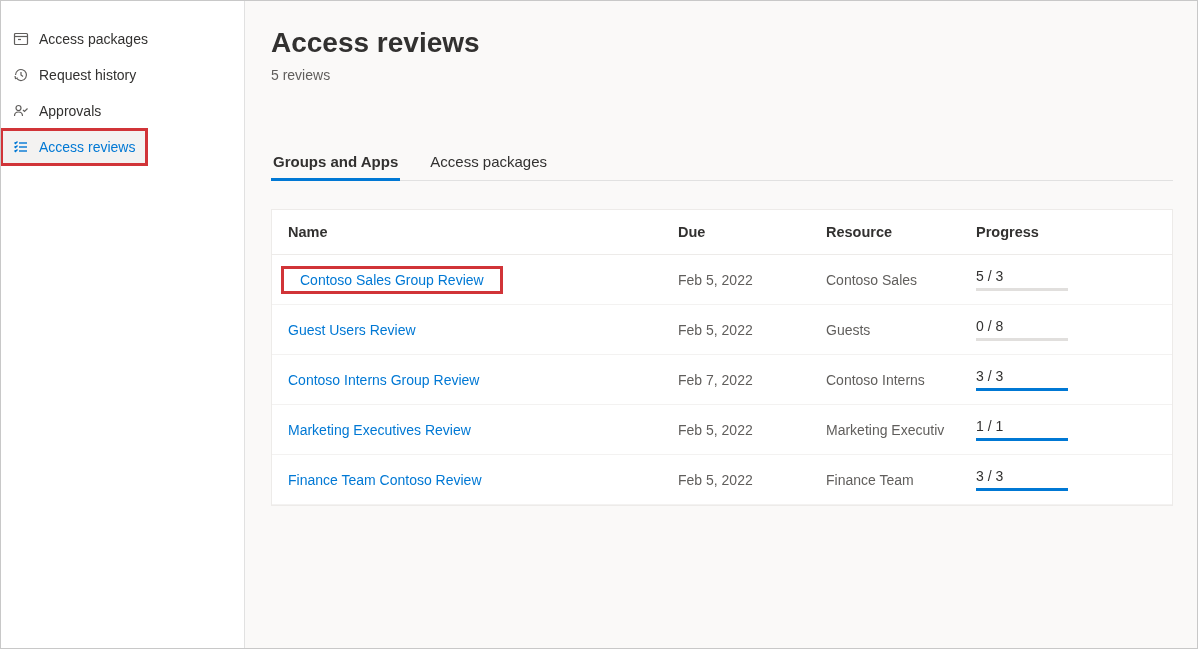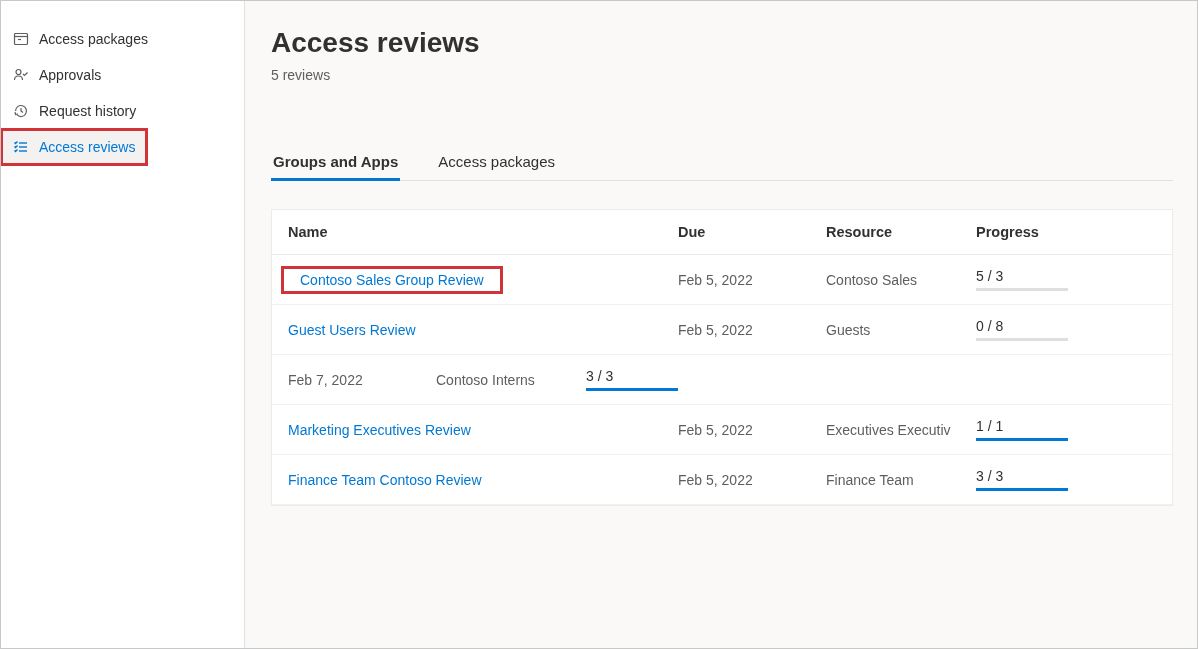--- a/index.html
+++ b/index.html
@@ -15,21 +15,21 @@
     .sidebar-item.active .label { color: #0078d4; }
     .highlight-sidebar { outline: 3px solid #d13438; outline-offset: -2px; }
     .sidebar-wrap { display: inline-block; }
 
     
     .main { flex: 1; background: #faf9f8; padding: 26px 24px 0 26px; overflow: hidden; }
     .page-title { font-size: 28px; font-weight: 600; color: #323130; margin-bottom: 8px; }
     .subtitle { font-size: 14px; color: #605e5c; margin-bottom: 64px; }
 
     
-    .tabs { display: flex; gap: 36px; border-bottom: 1px solid #e1e1e1; margin-bottom: 28px; }
+    .tabs { display: flex; gap: 28px; border-bottom: 1px solid #e1e1e1; margin-bottom: 28px; }
     .tab { font-size: 15px; padding: 6px 2px 10px 2px; color: #323130; cursor: pointer; position: relative; }
     .tab.active { font-weight: 600; }
     .tab.active::after { content: ''; position: absolute; bottom: -1px; left: 0; right: 0; height: 3px; background: #0078d4; }
 
     
     .table-container { background: #fff; border: 1px solid #edebe9; }
     .table-header { display: flex; align-items: center; padding: 14px 16px; border-bottom: 1px solid #edebe9; font-weight: 600; font-size: 14.5px; }
     .table-row { display: flex; align-items: center; padding: 13px 16px; border-bottom: 1px solid #f3f2f1; font-size: 14px; }
     .col-name { width: 390px; }
     .col-due { width: 148px; color: #605e5c; }
@@ -52,35 +52,35 @@
           <svg width="16" height="16" viewBox="0 0 16 16" fill="none" stroke="#605e5c" stroke-width="1.2">
             <rect x="1.5" y="2.5" width="13" height="11" rx="1"></rect>
             <line x1="1.5" y1="5.5" x2="14.5" y2="5.5"></line>
             <line x1="5" y1="8.5" x2="8" y2="8.5"></line>
           </svg>
         </span>
         <span class="label">Access packages</span>
       </div><div class="sidebar-item">
         <span class="icon">
           <svg width="16" height="16" viewBox="0 0 16 16" fill="none" stroke="#605e5c" stroke-width="1.2">
+            <path d="M2.5 8a5.5 5.5 0 1 1 1.6 3.9"></path>
+            <polyline points="2,9 2.5,11.5 5,11"></polyline>
+            <polyline points="8,5 8,8 10,9.5"></polyline>
+          </svg>
+        </span>
+        <span class="label">Request history</span>
+      </div><div class="sidebar-item">
+        <span class="icon">
+          <svg width="16" height="16" viewBox="0 0 16 16" fill="none" stroke="#605e5c" stroke-width="1.2">
             <circle cx="5.5" cy="5" r="2.5"></circle>
             <path d="M1.5 13c0-2.5 1.8-4 4-4s4 1.5 4 4"></path>
             <polyline points="10,7 11.5,8.5 14.5,5.5"></polyline>
           </svg>
         </span>
         <span class="label">Approvals</span>
-      </div><div class="sidebar-item">
-        <span class="icon">
-          <svg width="16" height="16" viewBox="0 0 16 16" fill="none" stroke="#605e5c" stroke-width="1.2">
-            <path d="M2.5 8a5.5 5.5 0 1 1 1.6 3.9"></path>
-            <polyline points="2,9 2.5,11.5 5,11"></polyline>
-            <polyline points="8,5 8,8 10,9.5"></polyline>
-          </svg>
-        </span>
-        <span class="label">Request history</span>
       </div><span class="sidebar-wrap highlight-sidebar"><div class="sidebar-item active">
           <span class="icon">
             <svg width="16" height="16" viewBox="0 0 16 16" fill="none" stroke="#0078d4" stroke-width="1.4">
               <line x1="6" y1="4" x2="14" y2="4"></line>
               <line x1="6" y1="8" x2="14" y2="8"></line>
               <line x1="6" y1="12" x2="14" y2="12"></line>
               <polyline points="1.5,3.5 2.5,4.5 4.5,2.5"></polyline>
               <polyline points="1.5,7.5 2.5,8.5 4.5,6.5"></polyline>
               <polyline points="1.5,11.5 2.5,12.5 4.5,10.5"></polyline>
             </svg>
@@ -122,33 +122,34 @@
     <div class="col-due">Feb 5, 2022</div>
     <div class="col-resource">Guests</div>
     <div class="col-progress">
       <div class="progress-text">0 / 8</div>
       <div class="progress-bar">
               <div class="progress-fill" style="width:0%"></div>
             </div>
     </div>
         </div>
         <div class="table-row">
+    <div class="col-name"><span class="link">Contoso Interns Group Review</span></div>
     <div class="col-due">Feb 7, 2022</div>
     <div class="col-resource">Contoso Interns</div>
     <div class="col-progress">
       <div class="progress-text">3 / 3</div>
       <div class="progress-bar">
               <div class="progress-fill" style="width:100%"></div>
             </div>
     </div>
         </div>
         <div class="table-row">
     <div class="col-name"><span class="link">Marketing Executives Review</span></div>
     <div class="col-due">Feb 5, 2022</div>
-    <div class="col-resource">Executives Executiv</div>
+    <div class="col-resource">Marketing Executiv</div>
     <div class="col-progress">
       <div class="progress-text">1 / 1</div>
       <div class="progress-bar">
               <div class="progress-fill" style="width:100%"></div>
             </div>
     </div>
         </div>
         <div class="table-row">
     <div class="col-name"><span class="link">Finance Team Contoso Review</span></div>
     <div class="col-due">Feb 5, 2022</div>

